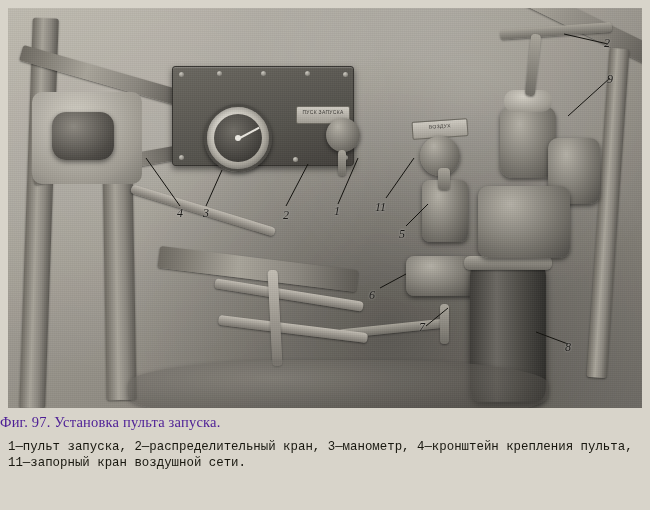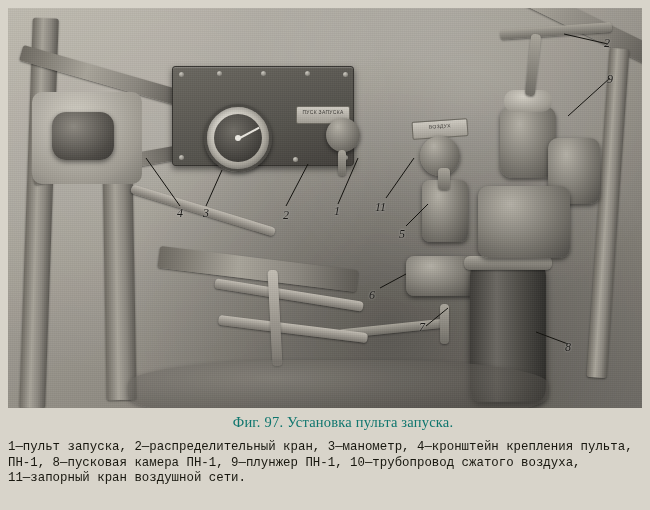--- a/index.html
+++ b/index.html
@@ -132,25 +132,24 @@
     font-size: 12px;
     font-style: italic;
     color: #1b1a18;
     text-shadow: 0 0 2px rgba(255,255,255,.55);
   }
 
   
   .fig-title {
     position: absolute;
     left: 0; right: 0; top: 414px;
-    text-align: center;
+    text-align: left;
     font-size: 14.5px;
-    color: #0f766e;
+    color: #4c1d95;
     letter-spacing: .2px;
-    padding-left: 36px;
   }
   .legend {
     position: absolute;
     left: 8px; right: 8px; top: 440px;
     font-size: 12.4px;
     line-height: 15.5px;
     color: #18170f;
     text-align: justify;
     font-family: Liberation Mono, monospace;
   }
@@ -263,17 +262,16 @@
     <div class="num" style="left:411px;top:312px;">7</div>
     <div class="num" style="left:557px;top:332px;">8</div>
     <div class="num" style="left:599px;top:64px;">9</div>
     <div class="num" style="left:596px;top:28px;">2</div>
   </div>
 
   <div class="fig-title">Фиг. 97. Установка пульта запуска.</div>
 
   <div class="legend">
     <span class="ln">1—пульт запуска, 2—распределительный кран, 3—манометр, 4—кронштейн крепления пульта,</span>
-    <span class="ln">ПН-1, 8—пусковая камера ПН-1, 9—плунжер ПН-1, 10—трубопровод сжатого воздуха,</span>
     <span class="ln center">11—запорный кран воздушной сети.</span>
   </div>
 
 </div>
 
 </body></html>

